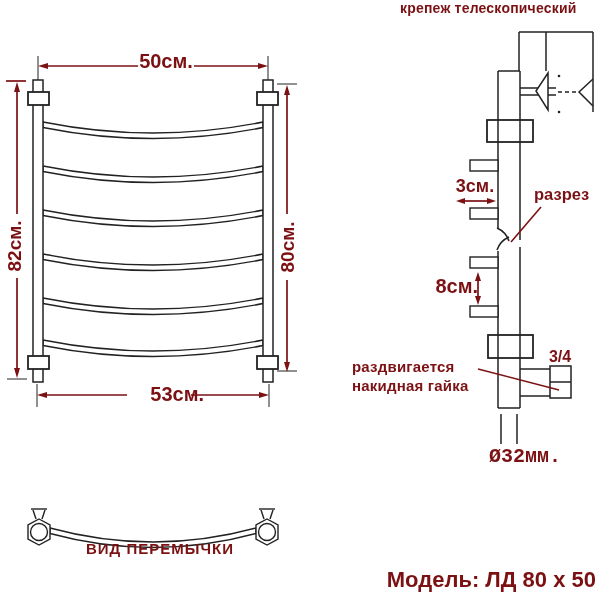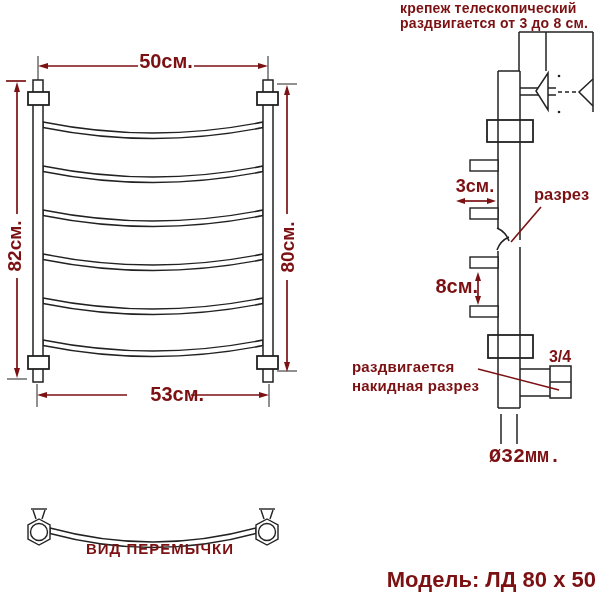--- a/index.html
+++ b/index.html
@@ -173,40 +173,39 @@
         <polygon points="478,305 475,296 481,296" stroke="none"></polygon>
       </g>
 
       <line x1="541" y1="207" x2="511" y2="242" stroke-width="1.6"></line>
       <line x1="478" y1="369" x2="559" y2="390" stroke-width="1.6"></line>
     </g>
   </svg>
 
   <div class="lbl" style="left:400px;top:1px;width:199px;font-size:14px;letter-spacing:0.2px;">
     <div>крепеж телескопический</div>
-    <div>раздвигается от 3 до 8 см.</div>
   </div>
 
   <div class="lbl center" style="left:120px;top:51px;width:92px;font-size:20px;">50см.</div>
 
   <div class="lbl center rot" style="left:-20px;top:236px;width:70px;font-size:19px;">82см.</div>
 
   <div class="lbl center rot" style="left:253px;top:237px;width:70px;font-size:19px;">80см.</div>
 
   <div class="lbl center" style="left:112px;top:384px;width:92px;font-size:20px;text-align:right;">53см.</div>
 
   <div class="lbl center" style="left:445px;top:177px;width:60px;font-size:18px;">3см.</div>
 
   <div class="lbl" style="left:534px;top:186px;font-size:16.5px;">разрез</div>
 
   <div class="lbl right" style="left:418px;top:276px;width:60px;font-size:20px;">8см.</div>
 
   <div class="lbl" style="left:352px;top:357px;font-size:15px;line-height:19px;letter-spacing:0.2px;">
     <div>раздвигается</div>
-    <div>накидная разрез</div>
+    <div>накидная гайка</div>
   </div>
 
   <div class="lbl center" style="left:543px;top:349px;width:34px;font-size:16px;">3/4</div>
 
   <div class="lbl" style="left:489px;top:446px;font-size:20px;font-family:Liberation Mono, monospace;">Ø32мм.</div>
 
   <div class="lbl center" style="left:86px;top:505px;width:145px;font-size:15px;letter-spacing:1px;margin-top:36px;">ВИД ПЕРЕМЫЧКИ</div>
 
   <div class="lbl right" style="left:340px;top:568px;width:256px;font-size:22px;text-align:right;">Модель: ЛД 80 x 50</div>
 

